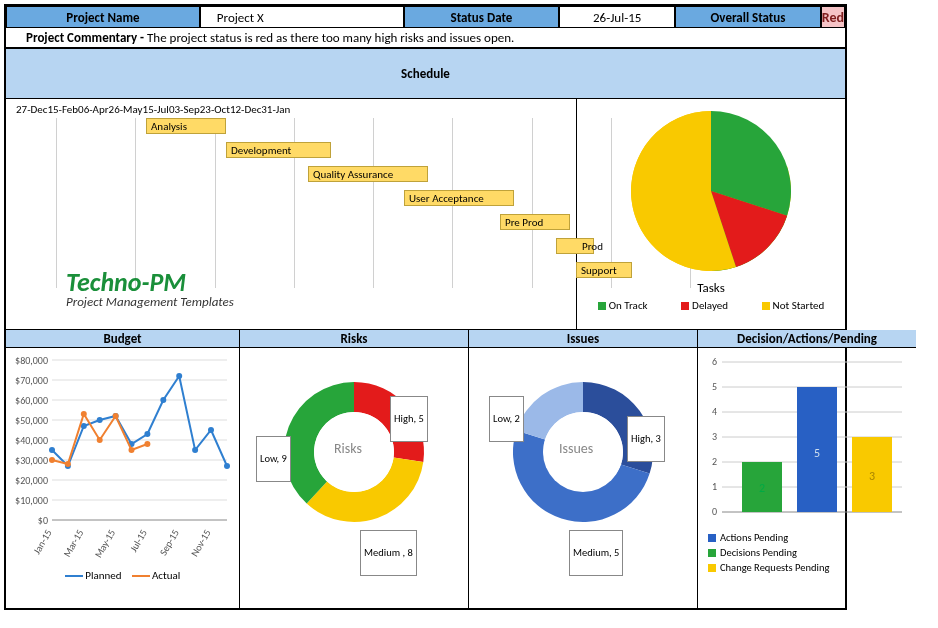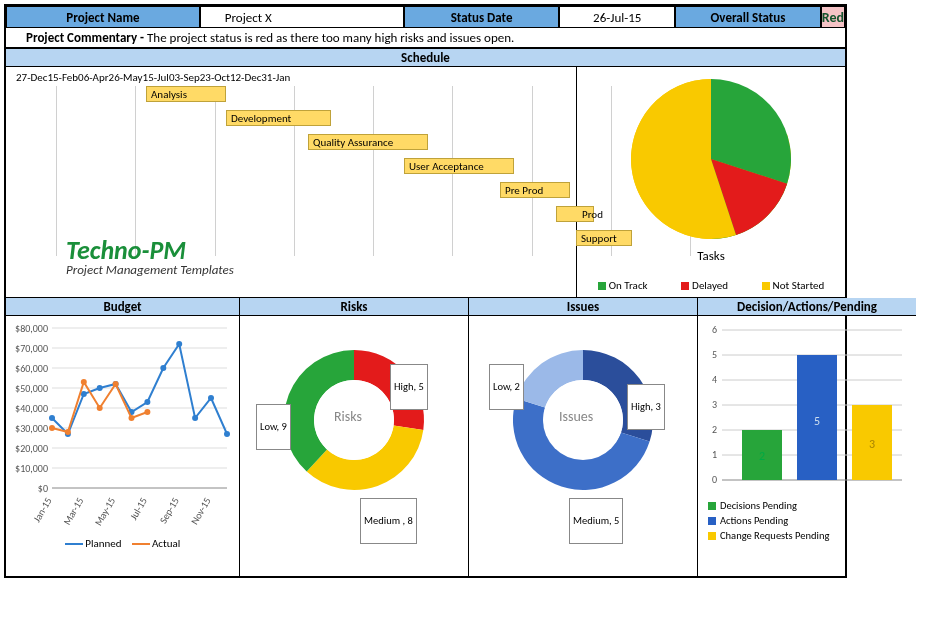--- a/index.html
+++ b/index.html
@@ -13,43 +13,43 @@
   }
   .outer { border: 2px solid #000; width: 843px; }
   .hdr-row { display: flex; height: 22px; }
   .hdr-cell {
     border: 1px solid #000;
     display: flex; align-items: center; justify-content: center;
     font-weight: bold; font-size: 13px;
   }
   .lbl-blue { background: #6aa9e0; }
   .val-white { background: #fff; font-weight: normal; }
-  .val-red { background: #f5c3c6; color: #14532d; }
+  .val-red { background: #f5c3c6; color: #7f1d1d; }
   .commentary { padding: 2px 20px; border-bottom: 1px solid #000; font-size: 13px; }
   .commentary b { font-weight: bold; }
   .section-title {
     background: #b7d5f2; text-align: center; font-weight: bold;
     border-top: 1px solid #000; border-bottom: 1px solid #000;
-    padding: 1px 0; font-size: 13px;
+    padding: 17px 0; font-size: 13px;
   }
   .row2 { display: flex; }
   .gantt-pane { width: 655px; border-right: 1px solid #000; position: relative; padding: 4px 6px 8px 6px; height: 230px; }
   .pie-pane { width: 272px; padding: 4px; position: relative; }
   .gantt-dates { display:flex; justify-content: flex-start; font-size:11px; padding: 0 4px; }
   .gantt-area { position: relative; height: 170px; margin-top: 2px; margin-left: 44px; }
   .gline { position:absolute; top:0; height:170px; width:1px; background:#d0d0d0; }
   .gbar {
     position:absolute; height:16px; background:#ffda66; border:1px solid #bfa23a;
     font-size:11px; padding:0 4px; display:flex; align-items:center; white-space:nowrap;
   }
   .logo { position:absolute; left:60px; bottom:20px; }
   .logo .t1 { color:#1a8f3a; font-weight:bold; font-size:26px; font-style:italic; }
   .logo .t2 { color:#333; font-style:italic; font-size:13px; margin-top:-4px; }
   .pie-title { text-align:center; font-size:13px; margin-top:2px; }
-  .pie-legend { display:flex; justify-content:space-around; font-size:11px; margin-top:16px; }
+  .pie-legend { display:flex; justify-content:space-around; font-size:11px; margin-top:4px; }
   .lg-item { display:flex; align-items:center; gap:3px; }
   .sw { width:8px; height:8px; display:inline-block; }
   .row3 { display:flex; border-top:1px solid #000; }
   .col4 { flex:1; border-right:1px solid #000; }
   .col4:last-child { border-right:none; }
   .col4-title {
     background:#b7d5f2; text-align:center; font-weight:bold;
     border-bottom:1px solid #000; padding:1px 0; font-size:13px;
   }
   .col4-body { height: 260px; position: relative; padding: 4px; }
@@ -65,21 +65,21 @@
   .budget-legend { display:flex; justify-content:center; gap:10px; font-size:11px; margin-top:2px;}
   .budget-legend .ln { width:18px; height:2px; display:inline-block; vertical-align:middle;}
 </style>
 </head>
 <body>
 
 <div class="outer">
 
   <div class="hdr-row">
     <div class="hdr-cell lbl-blue" style="width:200px">Project Name</div>
-    <div class="hdr-cell val-white" style="width:210px; justify-content:flex-start; padding-left:24px">Project X</div>
+    <div class="hdr-cell val-white" style="width:210px; justify-content:flex-start; padding-left:16px">Project X</div>
     <div class="hdr-cell lbl-blue" style="width:160px">Status Date</div>
     <div class="hdr-cell val-white" style="width:120px">26-Jul-15</div>
     <div class="hdr-cell lbl-blue" style="width:150px">Overall Status</div>
     <div class="hdr-cell val-red" style="flex:1; font-size:14px">Red</div>
   </div>
 
   <div class="commentary">
     <b>Project Commentary - </b><span>The project status is red as there too many high risks and issues open.</span>
   </div>
 
@@ -299,26 +299,26 @@
             <rect x="20" y="100" width="40" height="50" fill="#27a53a"></rect>
             <text x="40" y="130" text-anchor="middle" fill="#0a4" font-size="12">2</text>
             <rect x="75" y="25" width="40" height="125" fill="#2860c4"></rect>
             <text x="95" y="95" text-anchor="middle" fill="#cde" font-size="12">5</text>
             <rect x="130" y="75" width="40" height="75" fill="#f9c900"></rect>
             <text x="150" y="118" text-anchor="middle" fill="#a88400" font-size="12">3</text>
           </g>
         </svg>
         <div class="bar-legend">
           <div>
+              <span class="sw" style="background:#2860c4"></span>
+              <span>Actions Pending</span>
+            </div>
+          <div>
               <span class="sw" style="background:#27a53a"></span>
               <span>Decisions Pending</span>
-            </div>
-          <div>
-              <span class="sw" style="background:#2860c4"></span>
-              <span>Actions Pending</span>
             </div>
           <div>
               <span class="sw" style="background:#f9c900"></span>
               <span>Change Requests Pending</span>
             </div>
         </div>
       </div>
     </div>
 
   </div>

